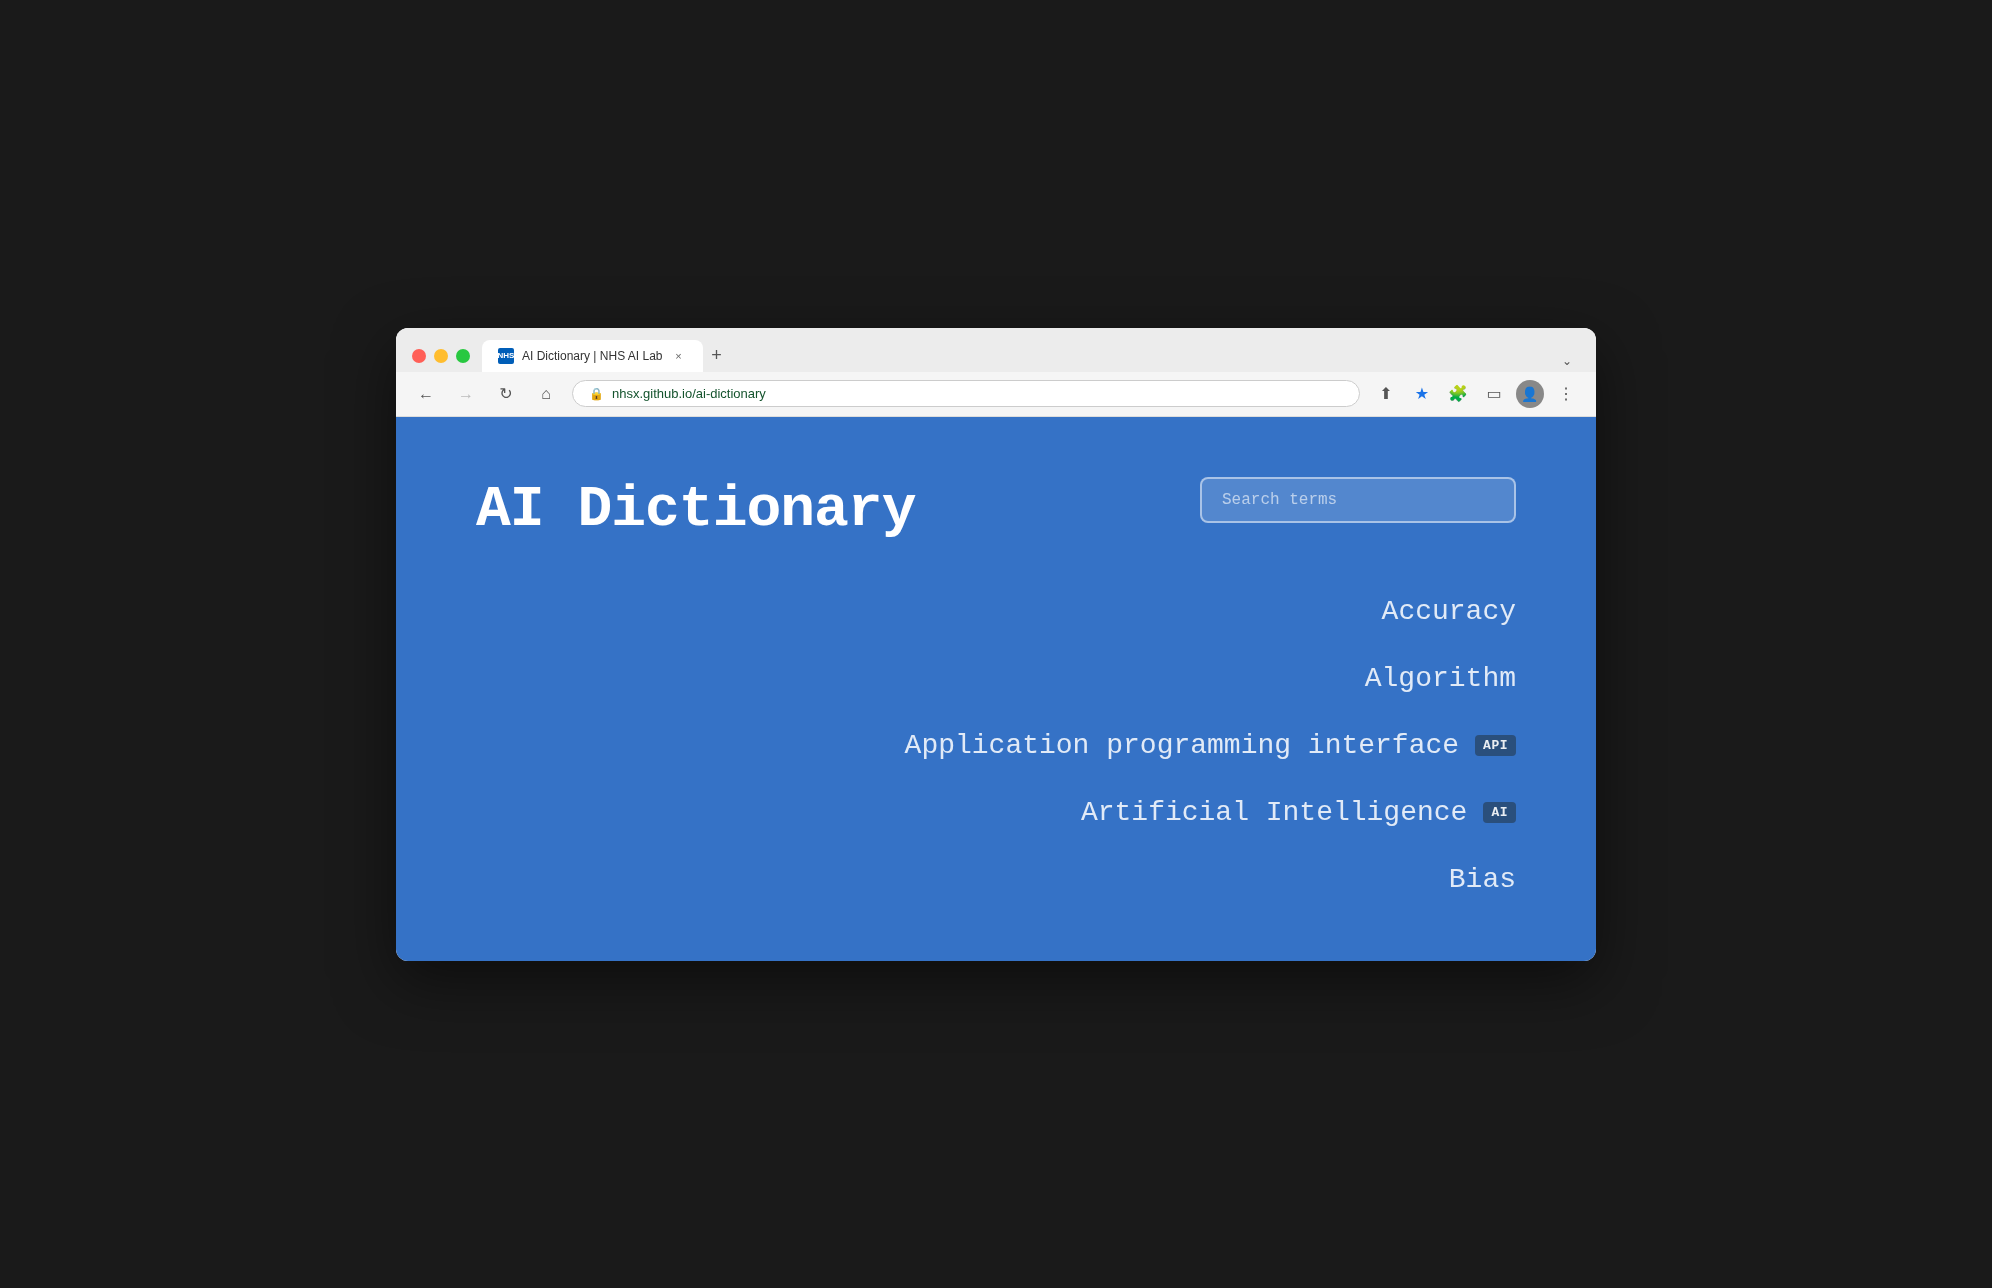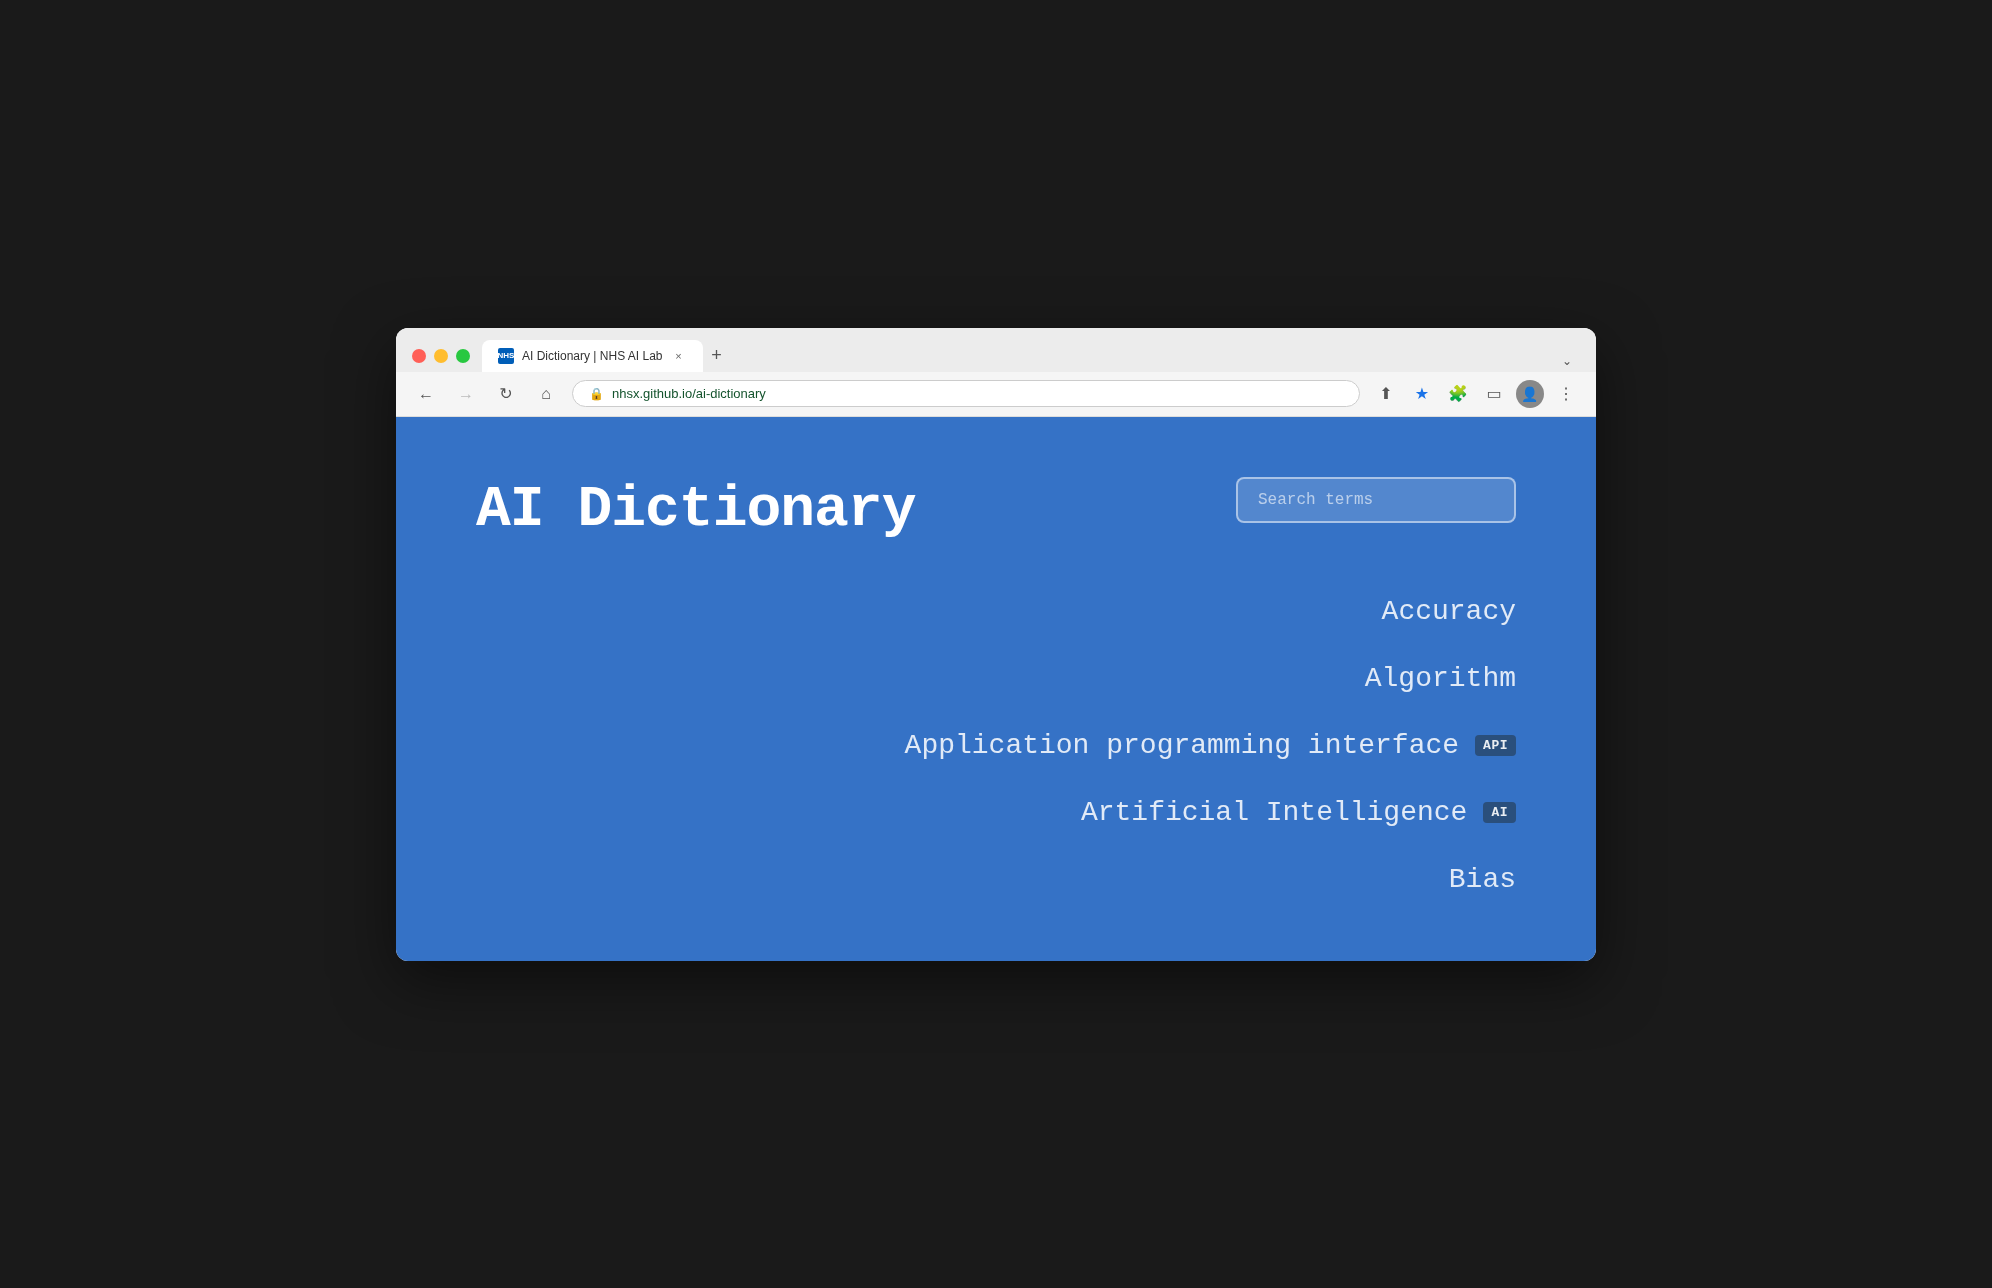--- a/index.html
+++ b/index.html
@@ -227,21 +227,21 @@
       font-weight: 700;
       color: #ffffff;
       letter-spacing: -1px;
     }
 
     .search-box {
       background: rgba(255,255,255,0.15);
       border: 2px solid rgba(255,255,255,0.5);
       border-radius: 8px;
       padding: 12px 20px;
-      width: 280px;
+      width: 316px;
       font-family: 'Courier New', Courier, monospace;
       font-size: 16px;
       color: rgba(255,255,255,0.7);
       outline: none;
     }
 
     .search-box::placeholder {
       color: rgba(255,255,255,0.6);
     }
 

